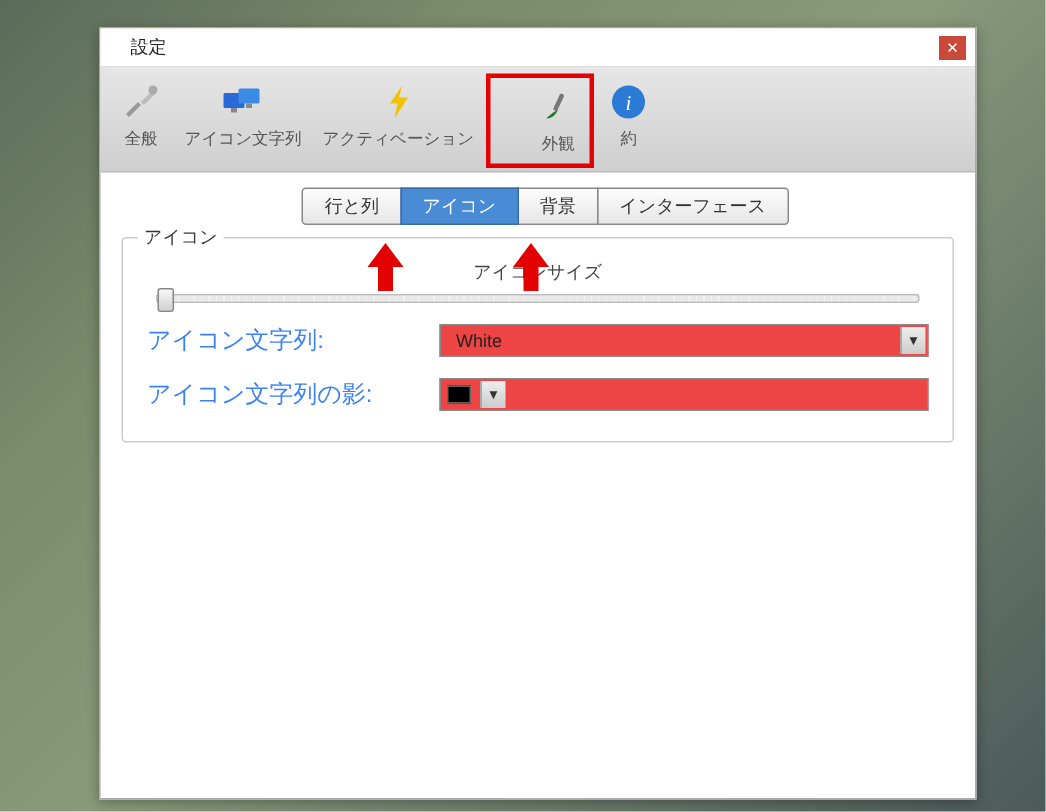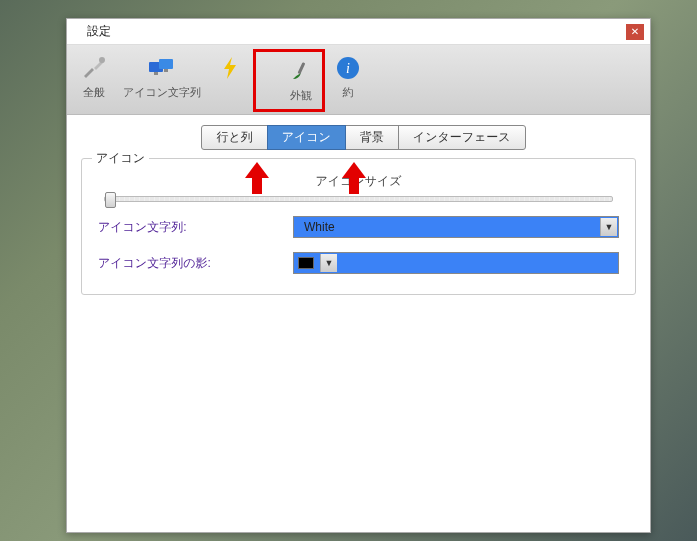--- a/index.html
+++ b/index.html
@@ -136,29 +136,29 @@
     background: linear-gradient(#f8f8f8,#d0d0d0);
     border: 1px solid #888;
     border-radius: 2px;
     cursor: pointer;
   }
   .row2 {
     display: flex;
     align-items: center;
     margin-top: 14px;
   }
-  .row2 .label { width: 195px; color: #4c1d95; font-size: 12px; }
+  .row2 .label { width: 195px; color: #3b82f6; font-size: 16px; }
   .dropdown {
     flex: 1;
     height: 22px;
     border: 1px solid #888;
     display: flex;
     align-items: center;
     padding: 0 4px;
-    background: #3b82f6;
+    background: #ef4444;
     cursor: pointer;
   }
   .dropdown .swatch {
     width: 16px; height: 12px; margin-right: 6px;
   }
   .dropdown .value { flex: 1; font-size: 12px; color: #222; }
   .dropdown .arrow {
     width: 17px; height: 18px;
     background: linear-gradient(#eee,#ccc);
     border-left: 1px solid #aaa;
@@ -218,20 +218,21 @@
           </svg>
       </div>
       <span>アイコン文字列</span>
     </div>
     <div class="tb-item">
       <div class="tb-icon">
         <svg width="28" height="28" viewBox="0 0 28 28">
             <path d="M16 3 L8 15 L13 15 L11 25 L20 11 L14 11 Z" fill="#f2c200"></path>
           </svg>
       </div>
+      <span>アクティベーション</span>
     </div>
     <div class="tb-item highlight">
       <div class="tb-icon">
         <svg width="28" height="28" viewBox="0 0 28 28">
             <path d="M6 22 Q10 18 14 16 Q12 22 6 22 Z" fill="#2a7a2a"></path>
             <rect x="13" y="5" width="3" height="12" rx="1" fill="#777" transform="rotate(25 14 11)"></rect>
           </svg>
       </div>
       <span>外観</span>
     </div>

